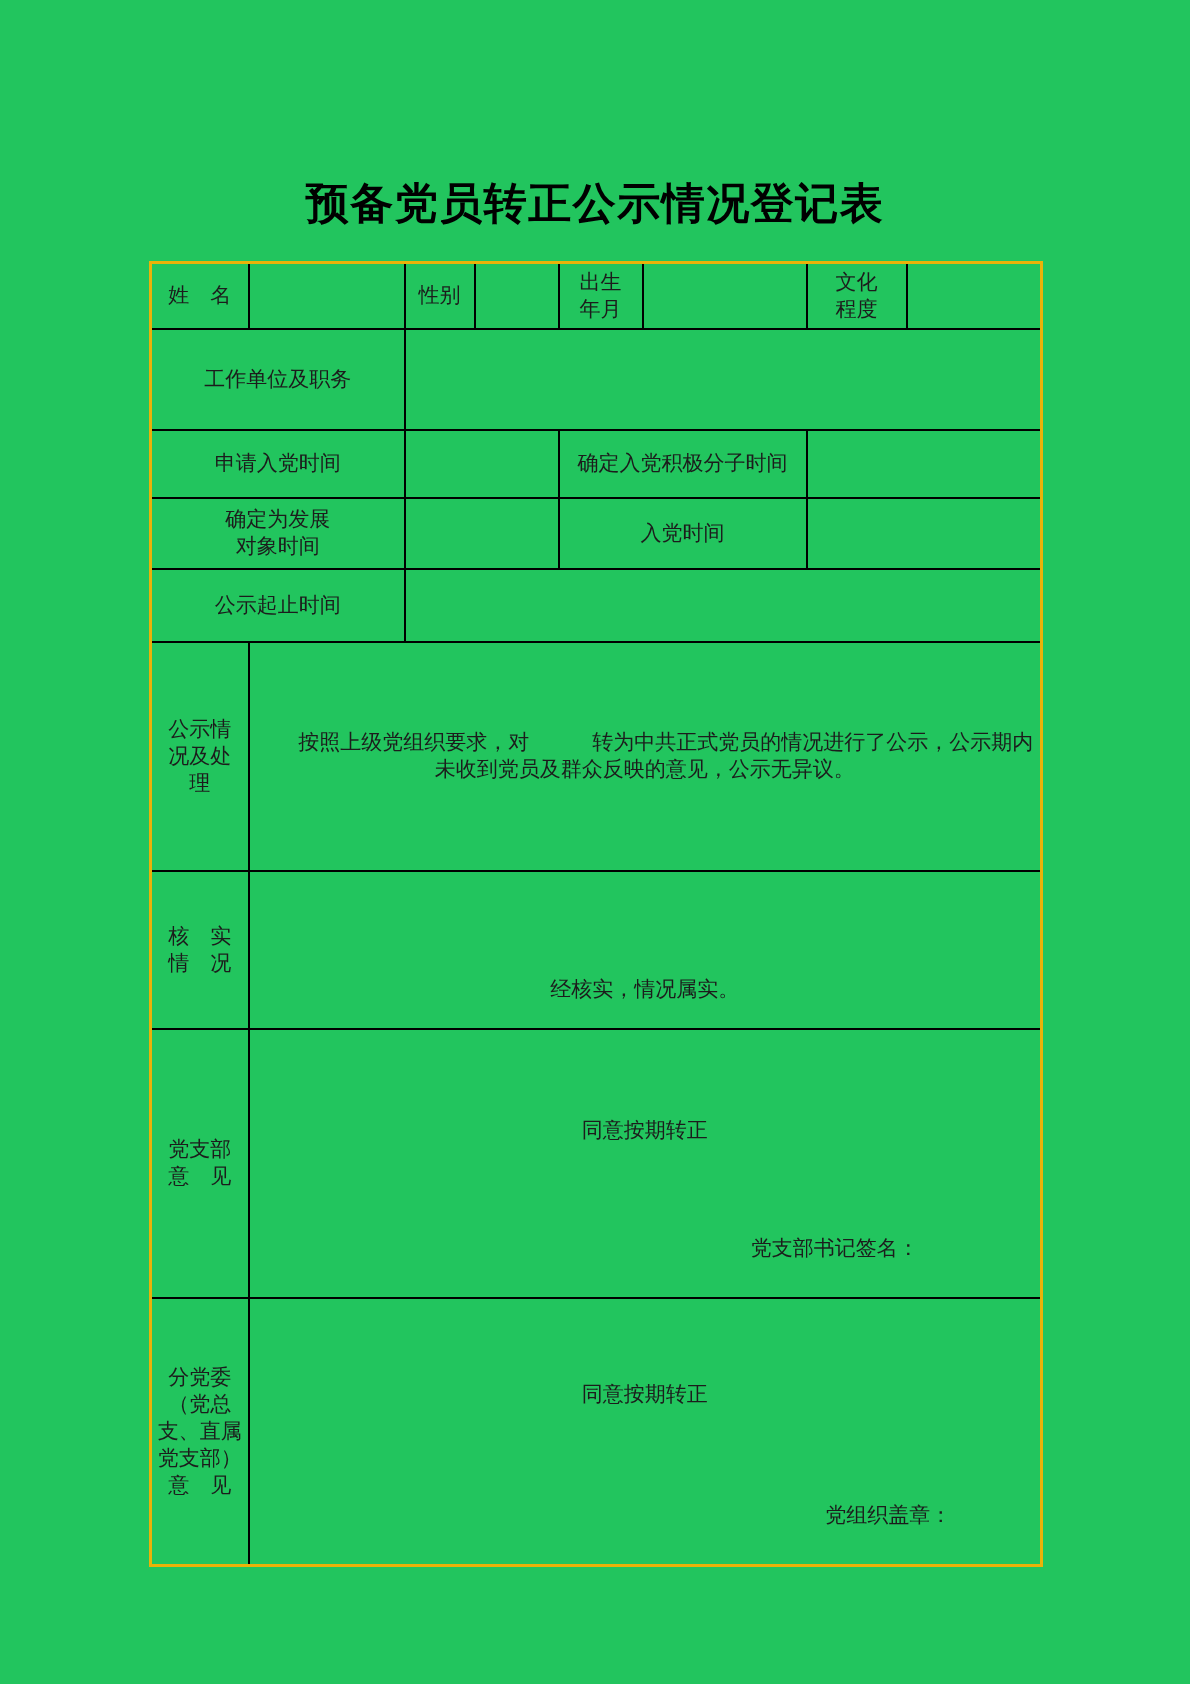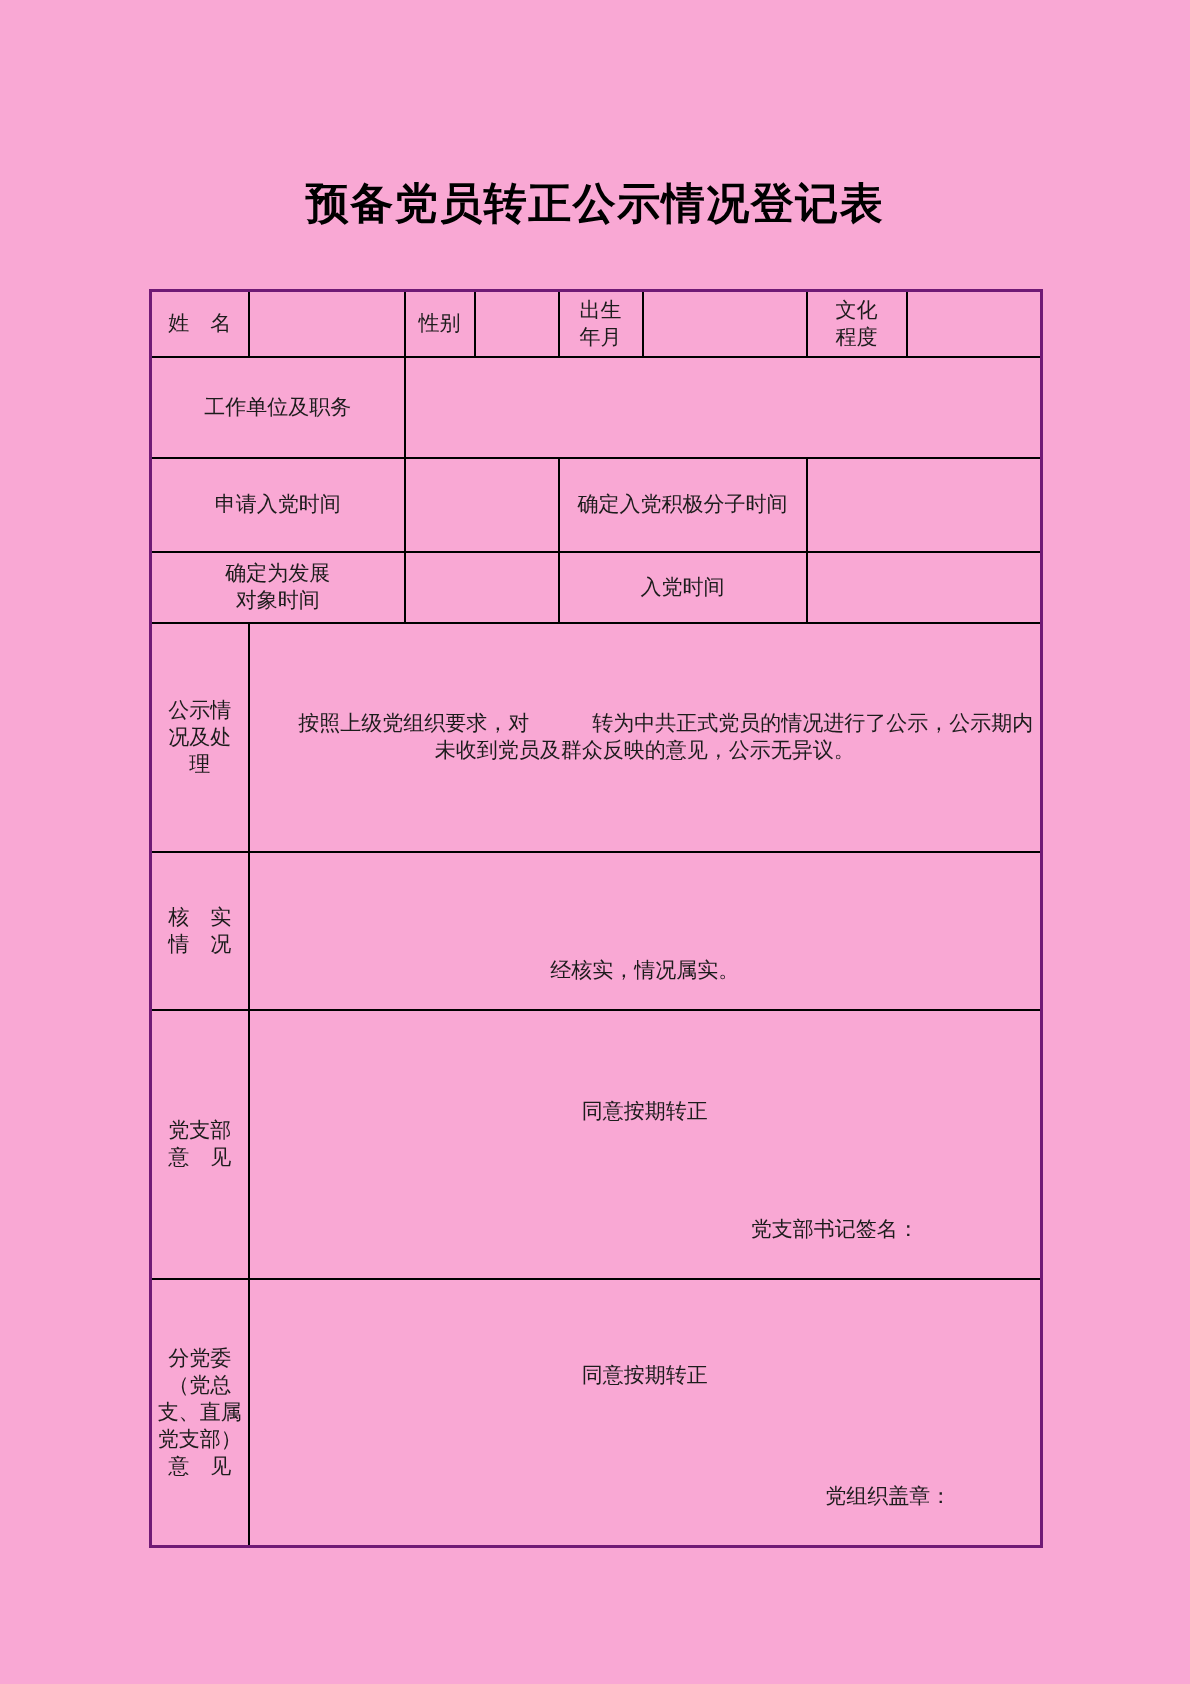--- a/index.html
+++ b/index.html
@@ -1,21 +1,21 @@
 <!DOCTYPE html>
 <html><head>
 <meta charset="utf-8">
 <style>
   * { margin: 0; padding: 0; box-sizing: border-box; }
   html, body { background: #ffffff; }
   .page {
     position: relative;
     width: 1190px;
     height: 1684px;
-    background: #f9a8d4;
+    background: #22c55e;
     font-family: "Liberation Serif", serif;
     color: #1c1c1c;
     overflow: hidden;
   }
   .title {
     position: absolute;
     top: 172px;
     left: 0;
     right: 0;
     text-align: center;
@@ -27,36 +27,35 @@
     color: #000000;
     white-space: nowrap;
   }
   table.form {
     position: absolute;
     left: 149px;
     top: 261px;
     width: 891px;
     border-collapse: collapse;
     table-layout: fixed;
-    border: 3px solid #701a75;
-    margin-top: 28px;
+    border: 3px solid #eab308;
   }
   table.form td {
     border: 2px solid #000;
     font-size: 21px;
     line-height: 27px;
     text-align: center;
     vertical-align: middle;
     white-space: pre-line;
     color: #1c1c1c;
     overflow: hidden;
   }
   .r1 td { height: 66px; }
   .r2 td { height: 101px; }
-  .r3 td { height: 94px; }
+  .r3 td { height: 68px; }
   .r4 td { height: 71px; }
   .r5 td { height: 73px; }
   .r6 td { height: 229px; }
   .r7 td { height: 158px; }
   .r8 td { height: 190px; }
   .r9 td { height: 219px; }
   td.notice-text {
     text-align: left;
     vertical-align: middle;
     padding: 4px 6px;
@@ -124,20 +123,24 @@
     </tr>
 
     <tr class="r4">
       <td colspan="2">确定为发展
 对象时间</td>
       <td colspan="2"></td>
       <td colspan="2">入党时间</td>
       <td colspan="2"></td>
     </tr>
 
+    <tr class="r5">
+      <td colspan="2">公示起止时间</td>
+      <td colspan="6"></td>
+    </tr>
 
     <tr class="r6">
       <td>公示情
 况及处
 理</td>
       <td colspan="7" class="notice-text">按照上级党组织要求，对　　　转为中共正式党员的情况进行了公示，公示期内
 未收到党员及群众反映的意见，公示无异议。</td>
     </tr>
 
     <tr class="r7">

